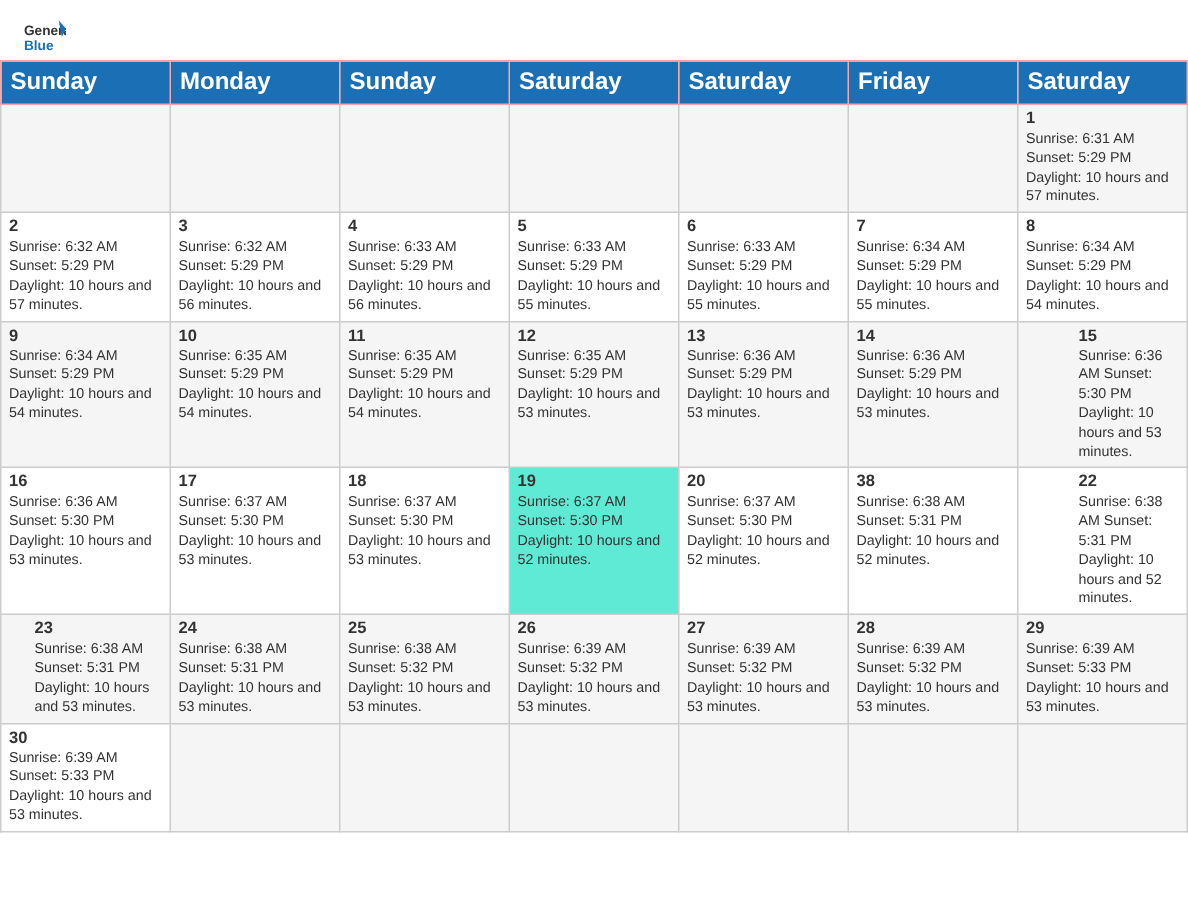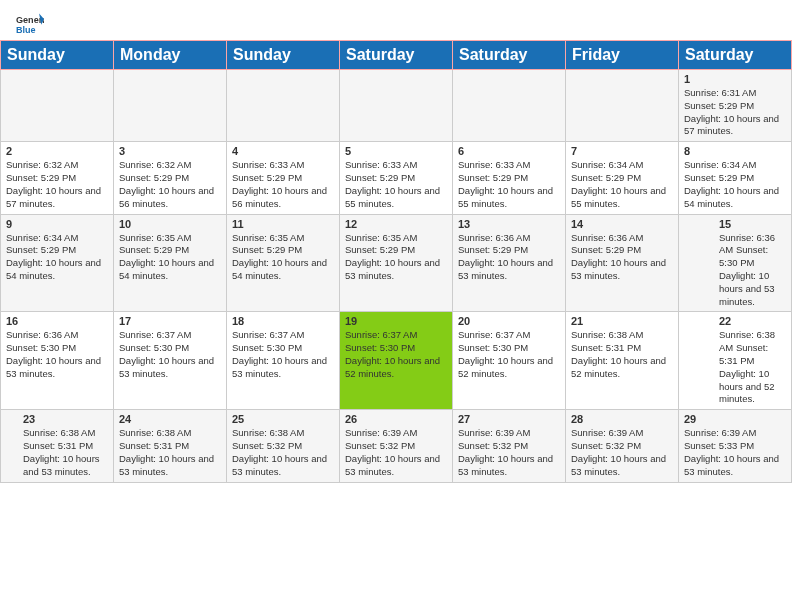--- a/index.html
+++ b/index.html
@@ -227,34 +227,34 @@
           <div class="day-info">Sunrise: 6:37 AM
 Sunset: 5:30 PM
 Daylight: 10 hours and 53 minutes.</div>
         </td>
         <td style="background: rgb(255, 255, 255);">
           <div class="day-number">18</div>
           <div class="day-info">Sunrise: 6:37 AM
 Sunset: 5:30 PM
 Daylight: 10 hours and 53 minutes.</div>
         </td>
-        <td style="background: #84cc16;">
+        <td style="background: #5eead4;">
           <div class="day-number">19</div>
           <div class="day-info">Sunrise: 6:37 AM
 Sunset: 5:30 PM
 Daylight: 10 hours and 52 minutes.</div>
         </td>
         <td style="background: rgb(255, 255, 255);">
           <div class="day-number">20</div>
           <div class="day-info">Sunrise: 6:37 AM
 Sunset: 5:30 PM
 Daylight: 10 hours and 52 minutes.</div>
         </td>
         <td style="background: rgb(255, 255, 255);">
-          <div class="day-number">21</div>
+          <div class="day-number">38</div>
           <div class="day-info">Sunrise: 6:38 AM
 Sunset: 5:31 PM
 Daylight: 10 hours and 52 minutes.</div>
         </td>
         <td style="background: rgb(255, 255, 255); padding-left: 40px;">
           <div class="day-number">22</div>
           <div class="day-info">Sunrise: 6:38 AM
 Sunset: 5:31 PM
 Daylight: 10 hours and 52 minutes.</div>
         </td>
@@ -295,15 +295,29 @@
           <div class="day-info">Sunrise: 6:39 AM
 Sunset: 5:32 PM
 Daylight: 10 hours and 53 minutes.</div>
         </td>
         <td style="background: rgb(245, 245, 245);">
           <div class="day-number">29</div>
           <div class="day-info">Sunrise: 6:39 AM
 Sunset: 5:33 PM
 Daylight: 10 hours and 53 minutes.</div>
         </td>
+      </tr>
+      <tr>
+        <td style="background: rgb(255, 255, 255);">
+          <div class="day-number">30</div>
+          <div class="day-info">Sunrise: 6:39 AM
+Sunset: 5:33 PM
+Daylight: 10 hours and 53 minutes.</div>
+        </td>
+        <td class="empty-cell"></td>
+        <td class="empty-cell"></td>
+        <td class="empty-cell"></td>
+        <td class="empty-cell"></td>
+        <td class="empty-cell"></td>
+        <td class="empty-cell"></td>
       </tr>
     </tbody>
 </table>
 
 </body></html>

